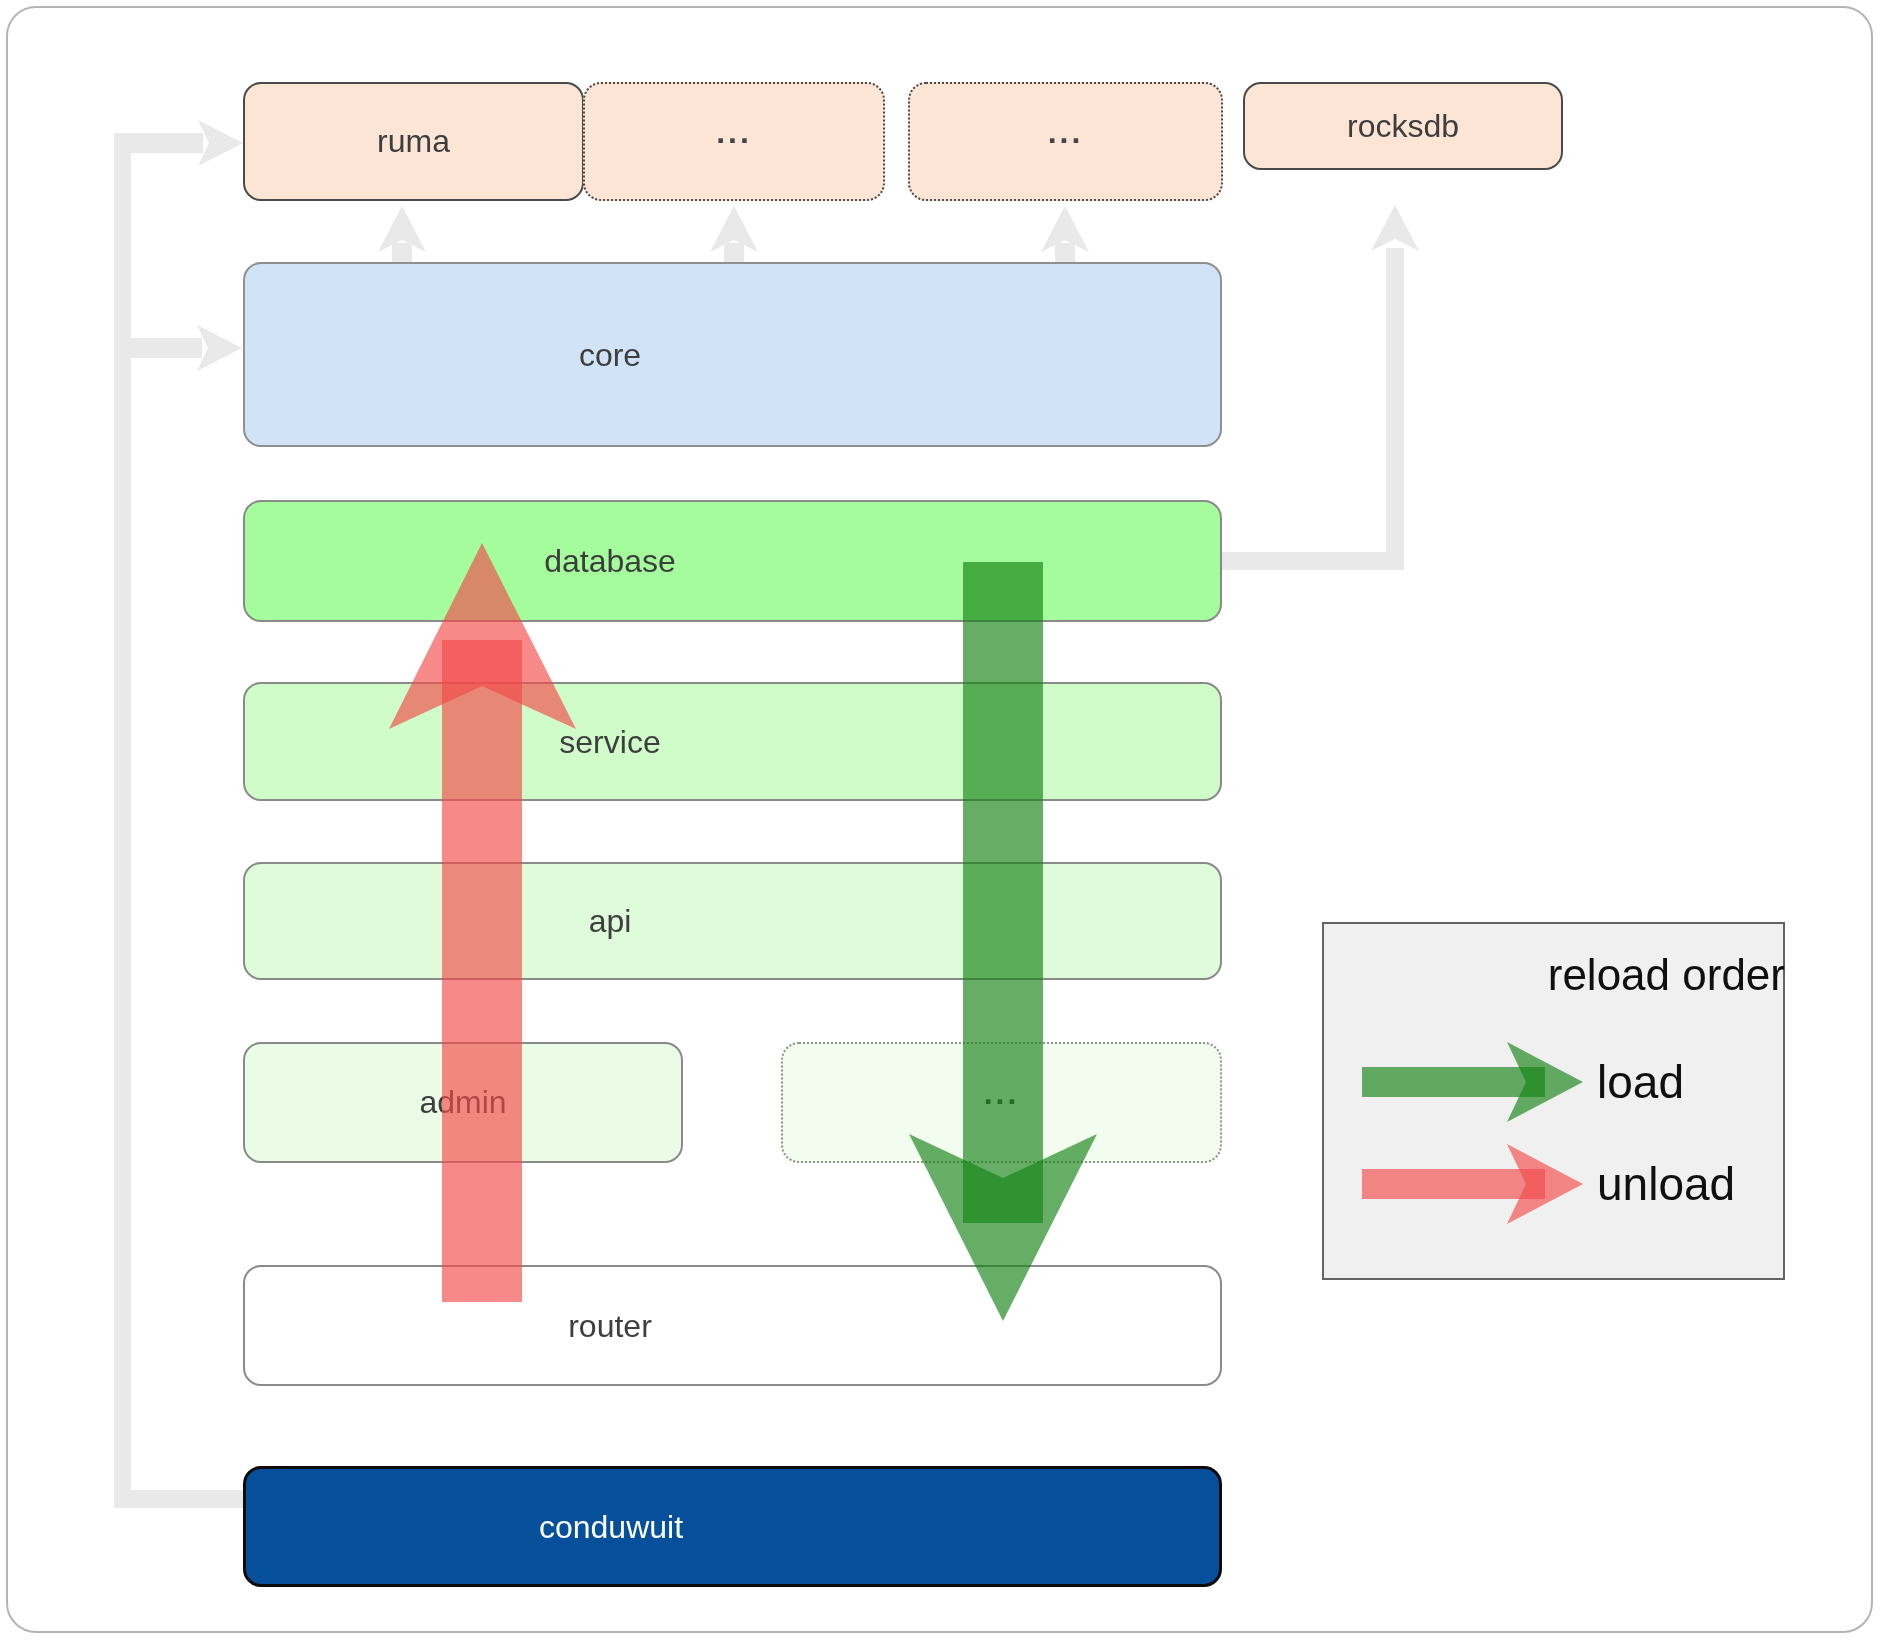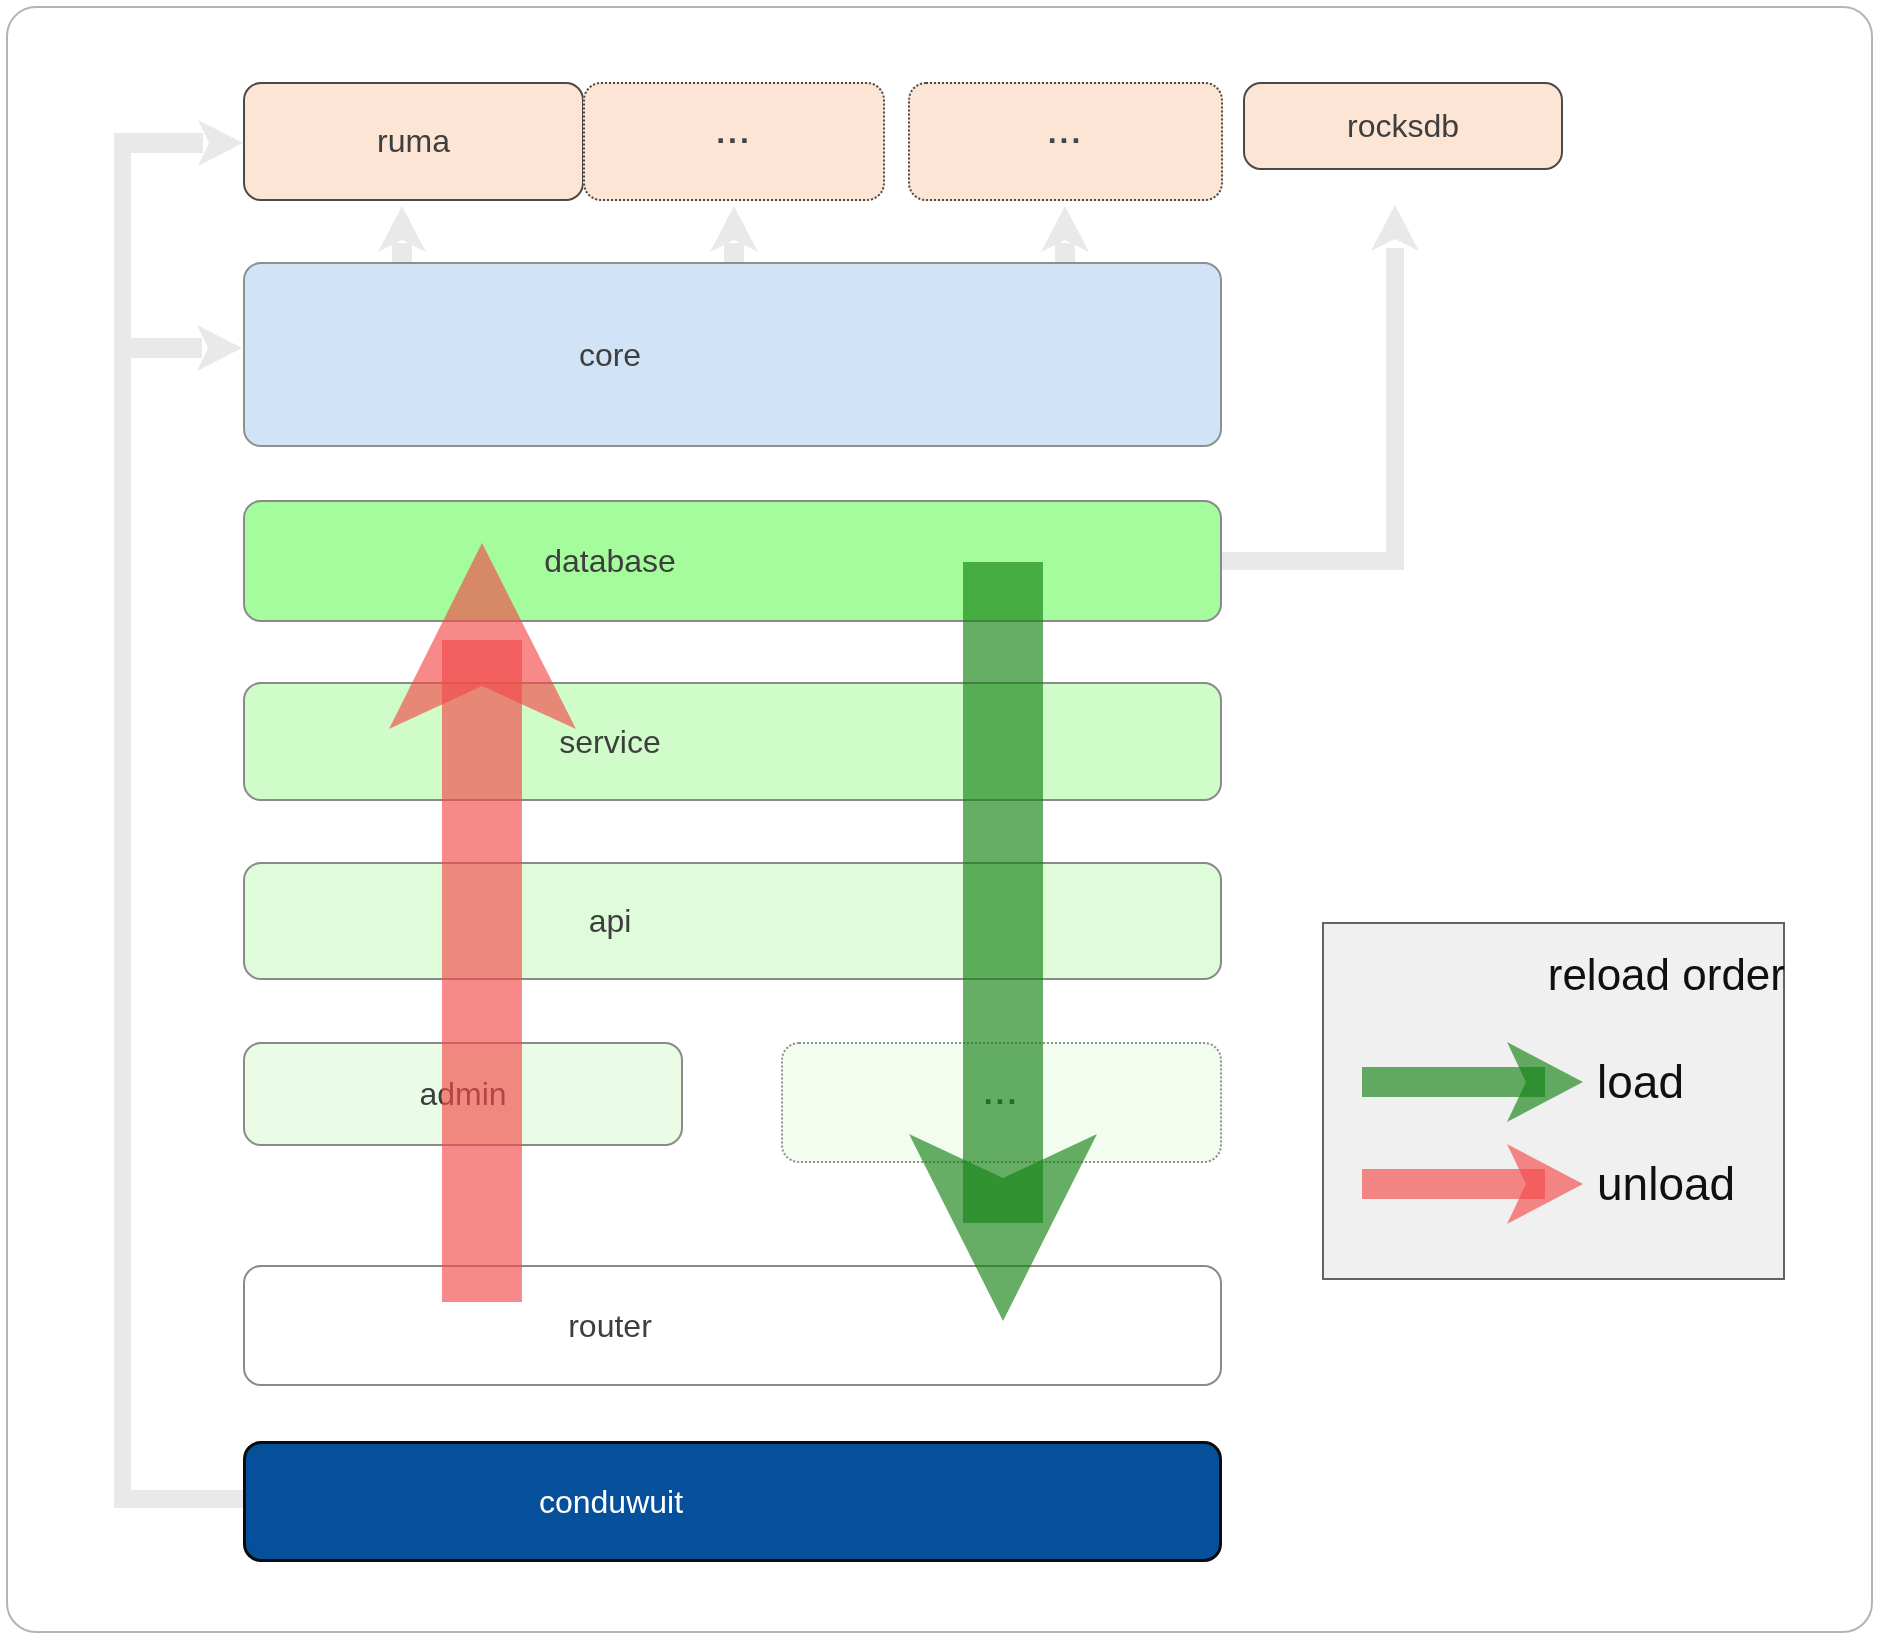--- a/index.html
+++ b/index.html
@@ -14,21 +14,21 @@
        justify-content:center;font-size:32px;color:#3e3e3e;z-index:2;}
   .peach{background:#fce5d5;border:2px solid #4a4a4a;}
   .peach.dotted{border:2px dotted #4a4a4a;}
   .core{background:#d1e4f7;border:2px solid #8f8f8f;}
   .g1{background:#a4fc9c;border:2px solid #8a8a8a;}
   .g2{background:#d0fcca;border:2px solid #8a8a8a;}
   .g3{background:#defcd9;border:2px solid #8a8a8a;padding-left:34px;}
   .g4{background:#eafce6;border:2px solid #8a8a8a;}
   .g5{background:#f2fcef;border:2px dotted #8f8f8f;}
   .white{background:#ffffff;border:2px solid #8a8a8a;margin-top:44px;}
-  .navy{background:#06509b;border:3px solid #0b0b0b;color:#ffffff;}
+  .navy{background:#06509b;border:3px solid #0b0b0b;color:#ffffff;margin-top:25px;}
   .lbl{white-space:nowrap;}
   .narrowlbl{position:absolute;left:0;top:50%;width:730px;transform:translateY(-50%);text-align:center;}
   .dotslbl{transform:translateY(-9px);font-weight:700;letter-spacing:3px;color:#444;}
   #legend{position:absolute;left:1322px;top:922px;width:463px;height:358px;background:#f0f0f0;
           border:2px solid #636363;box-sizing:border-box;z-index:2;}
   #legend-title{position:absolute;left:1322px;top:950px;width:463px;text-align:right;font-size:44px;
                 color:#101010;z-index:2;}
   .legend-item-label{position:absolute;left:1597px;transform:translateY(-50%);font-size:46px;color:#101010;z-index:2;}
 </style>
 </head>
@@ -83,21 +83,21 @@
   </div>
   <div class="box core" style="left:243px;top:262px;width:979px;height:185px">
     <span class="lbl narrowlbl">core</span>
   </div>
   <div class="box g2" style="left:243px;top:682px;width:979px;height:119px">
     <span class="lbl narrowlbl">service</span>
   </div>
   <div class="box g3" style="left:243px;top:862px;width:979px;height:118px">
     <span class="lbl narrowlbl">api</span>
   </div>
-  <div class="box g4" style="left:243px;top:1042px;width:440px;height:104px">
+  <div class="box g4" style="left:243px;top:1042px;width:440px;height:121px">
     <span class="lbl">admin</span>
   </div>
   <div class="box g5" style="left:781px;top:1042px;width:441px;height:121px">
     <span class="lbl dotslbl">...</span>
   </div>
   <div class="box white" style="left:243px;top:1221px;width:979px;height:121px">
     <span class="lbl narrowlbl">router</span>
   </div>
   <div class="box navy" style="left:243px;top:1441px;width:979px;height:121px">
     <span class="lbl narrowlbl">conduwuit</span>

